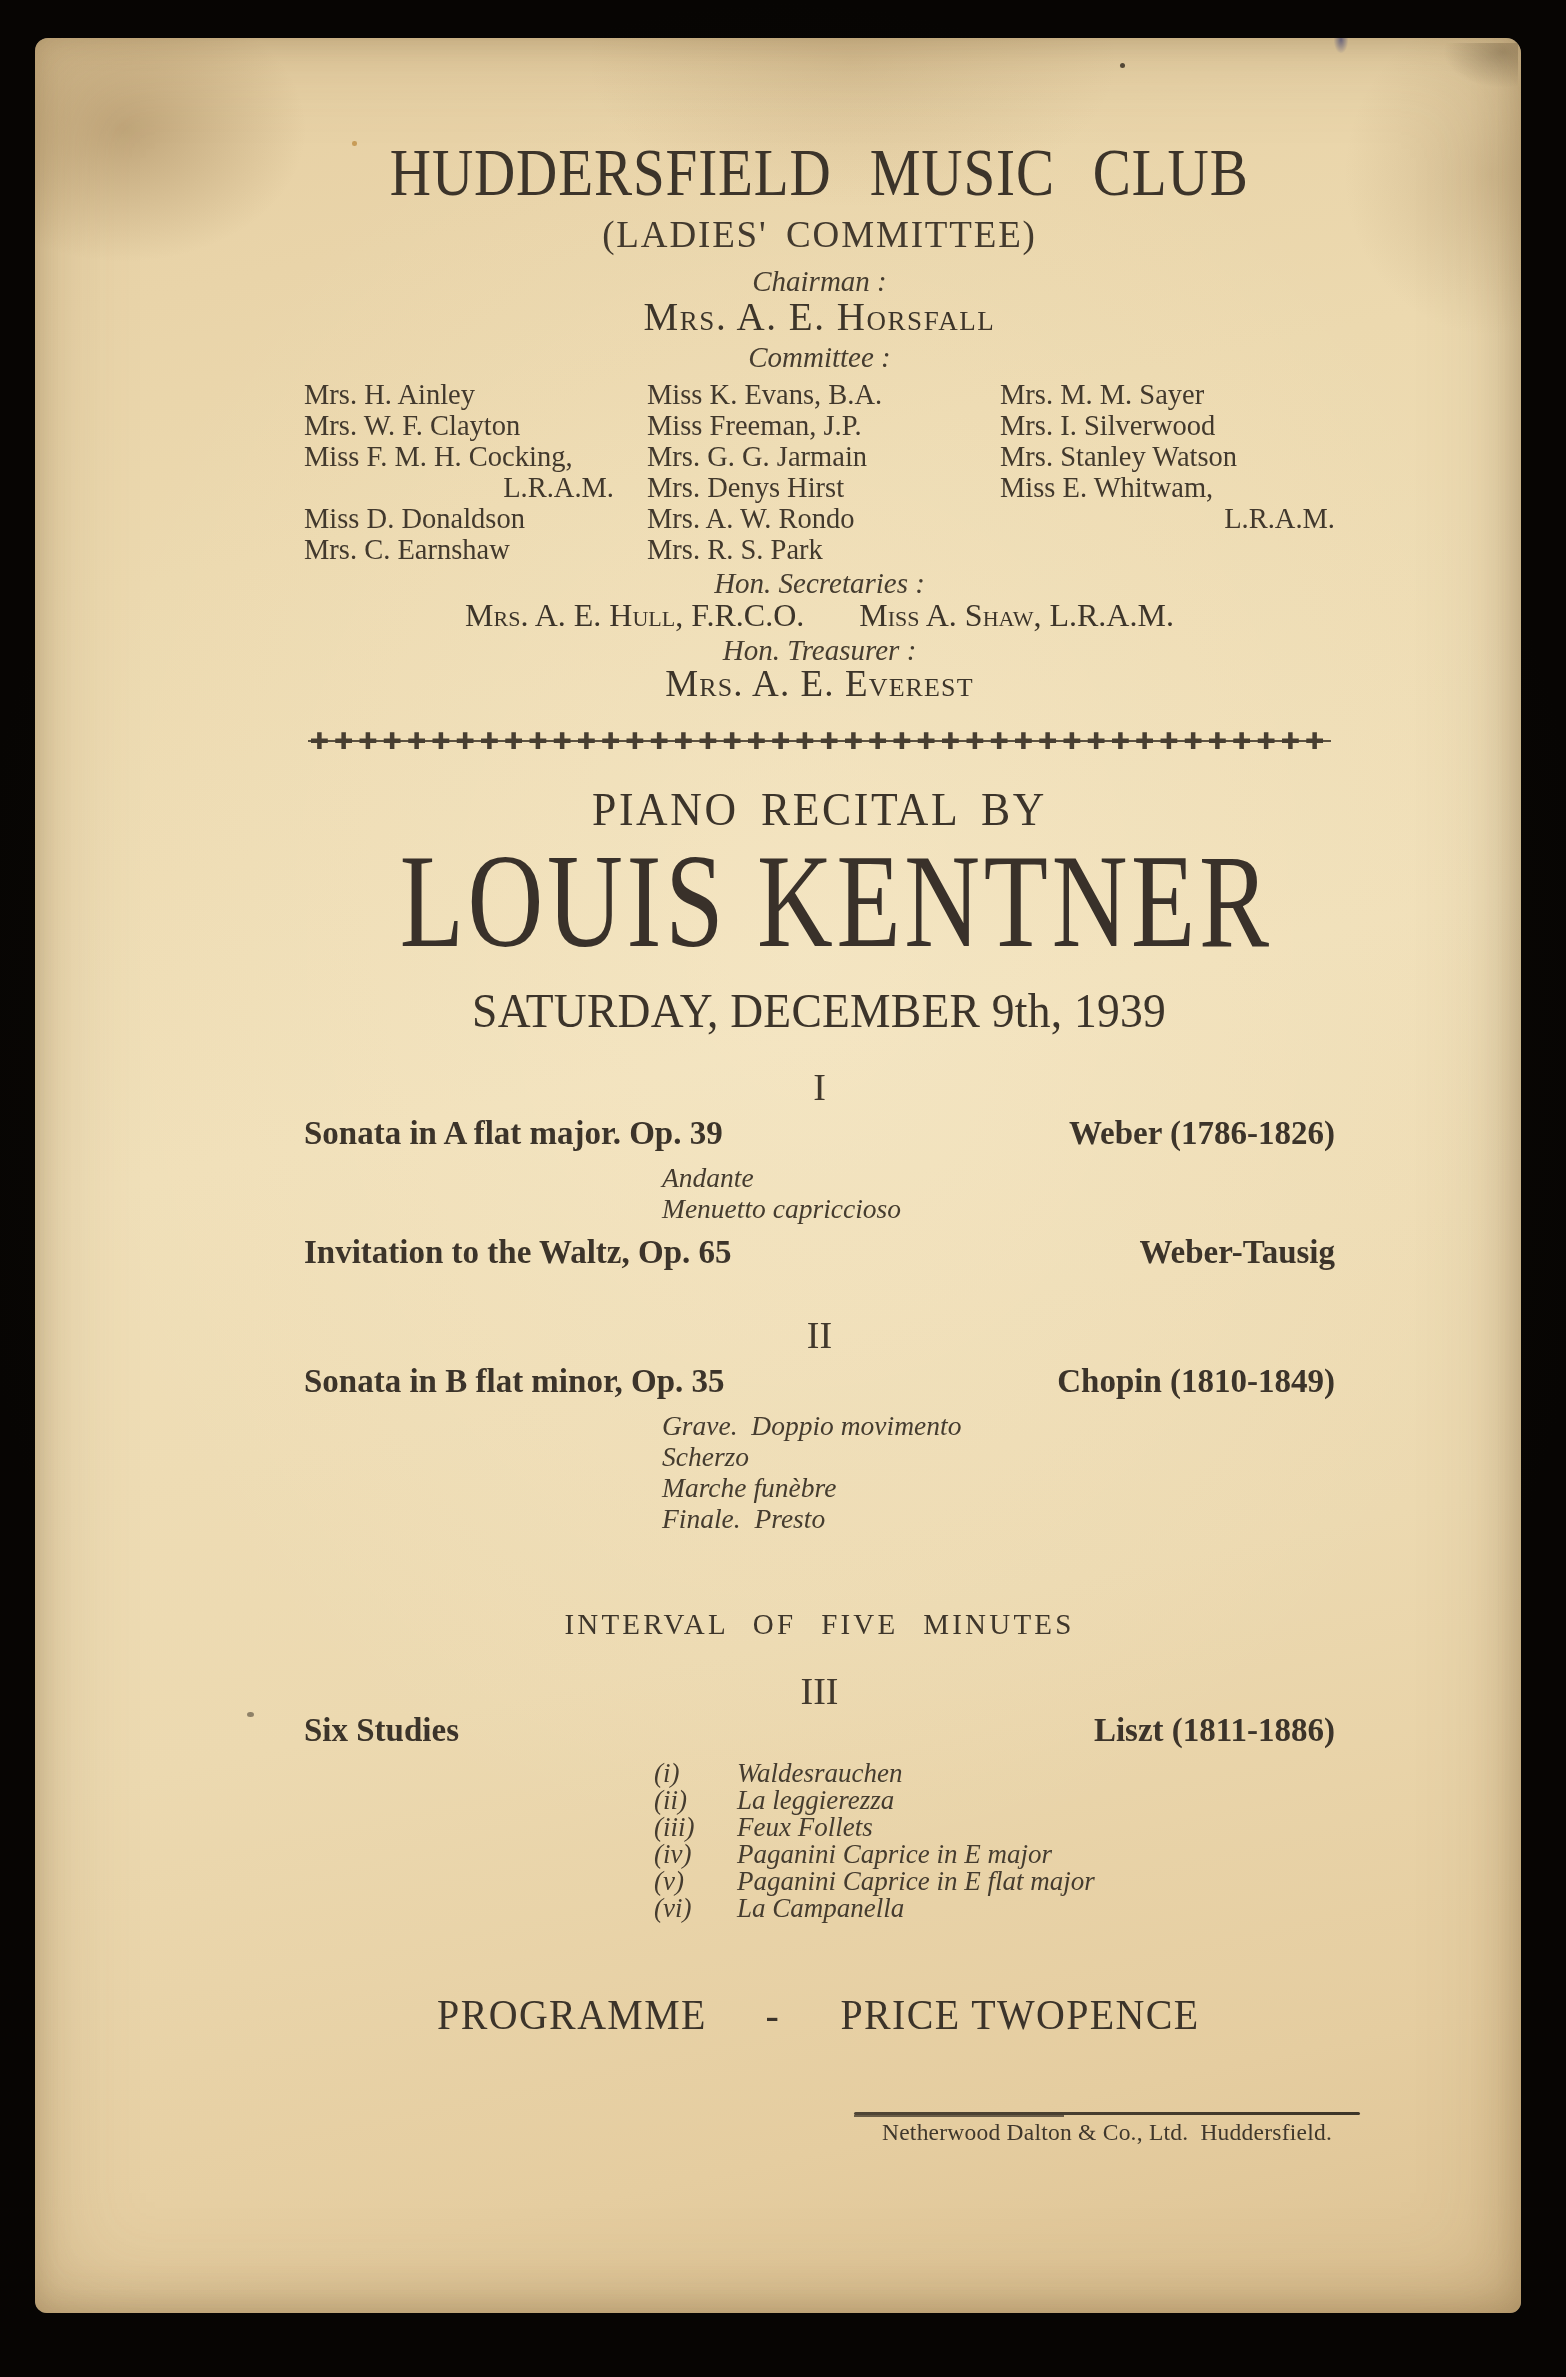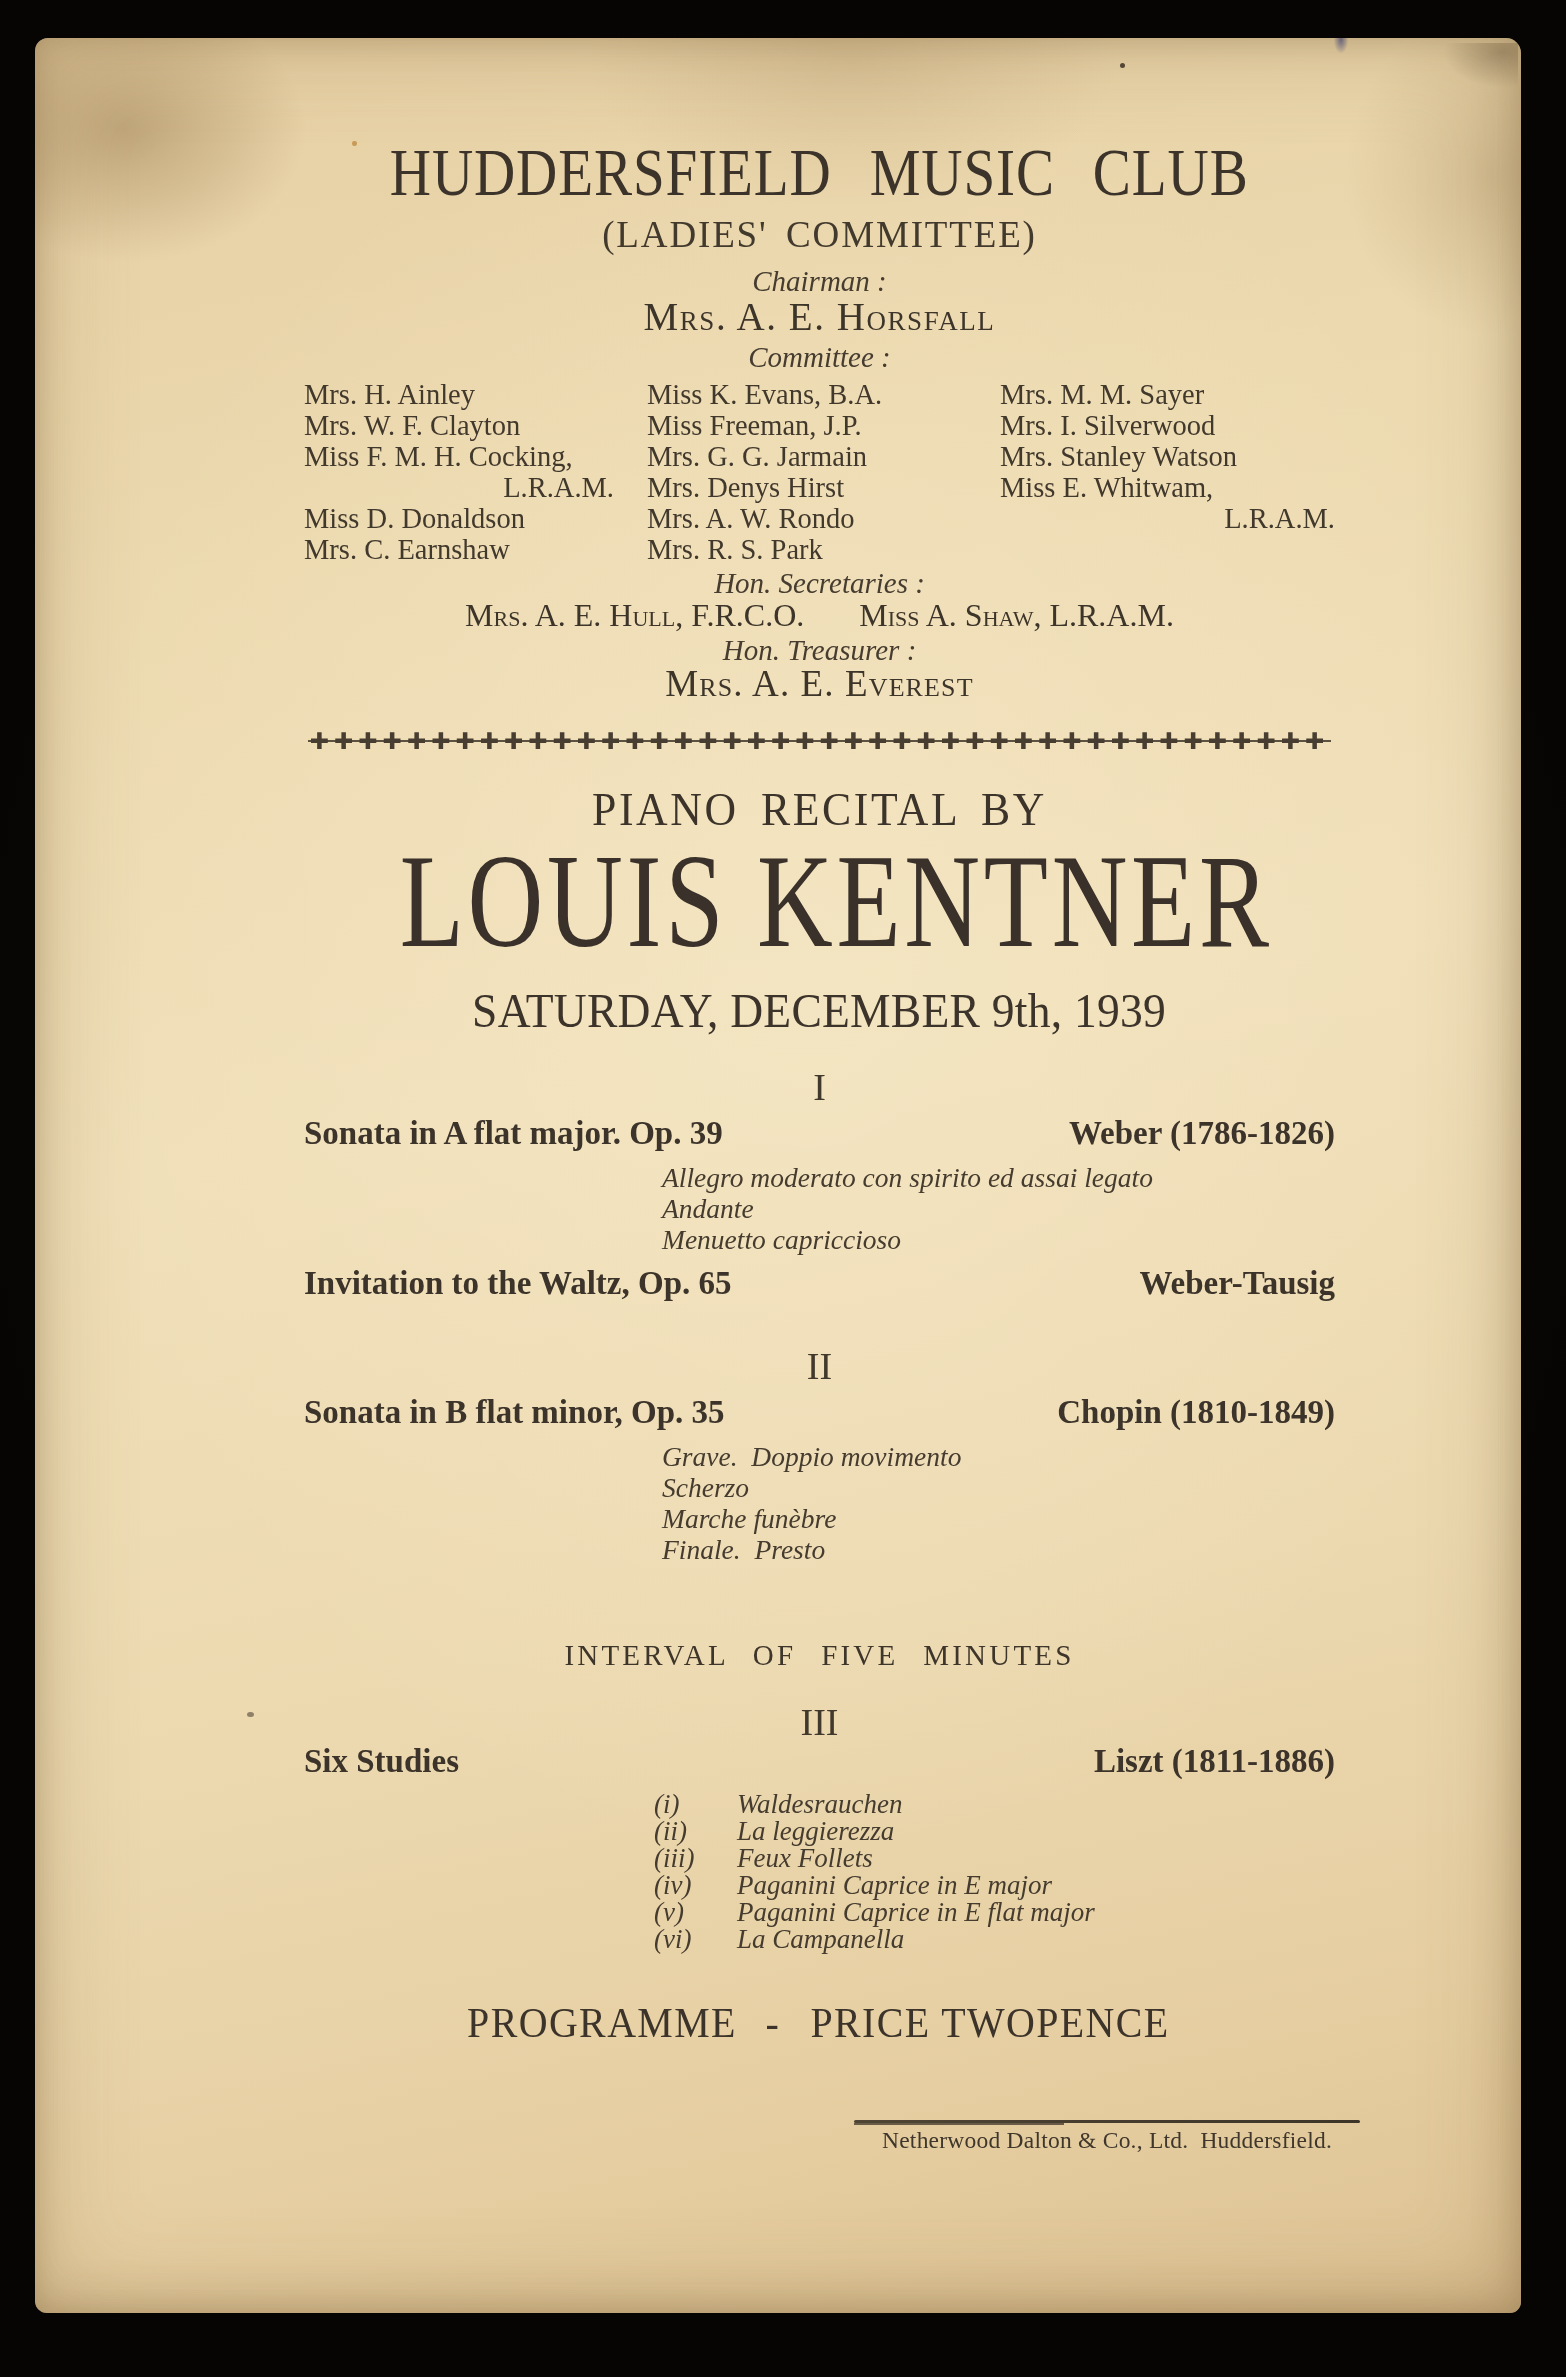--- a/index.html
+++ b/index.html
@@ -227,25 +227,25 @@
   .interval {
     margin-top: 75px;
     font-size: 29px;
     line-height: 1.05;
     letter-spacing: 0.11em;
     word-spacing: 0.50em;
     color: #3e362b;
   }
 
   .price-line {
-    margin-top: 48px;
+    margin-top: 71px;
     display: flex;
     justify-content: center;
     align-items: flex-start;
-    gap: 21px;
+    gap: 51px;
     font-size: 42px;
     line-height: 1.05;
     letter-spacing: 0.035em;
     color: #3c342a;
     white-space: nowrap;
   }
   .price-line .part { display: inline-block; transform: scaleX(0.95); }
 
   .printer {
     margin-top: 75px;
@@ -361,21 +361,20 @@
       <div class="artist"><span class="condense">LOUIS KENTNER</span></div>
       <div class="recital-date"><span class="condense">SATURDAY, DECEMBER 9th, 1939</span></div>
 
       <div class="numeral num-1">I</div>
 
       <div class="work-row work-first">
         <span class="work-title">Sonata in A flat major. Op. 39</span>
         <span class="work-composer">Weber (1786-1826)</span>
       </div>
       <div class="movements">
-        <div>Allegro moderato con spirito ed assai legato</div>
         <div>Andante</div>
         <div>Menuetto capriccioso</div>
       </div>
       <div class="work-row work-second">
         <span class="work-title">Invitation to the Waltz, Op. 65</span>
         <span class="work-composer">Weber-Tausig</span>
       </div>
 
       <div class="numeral num-2">II</div>
 

